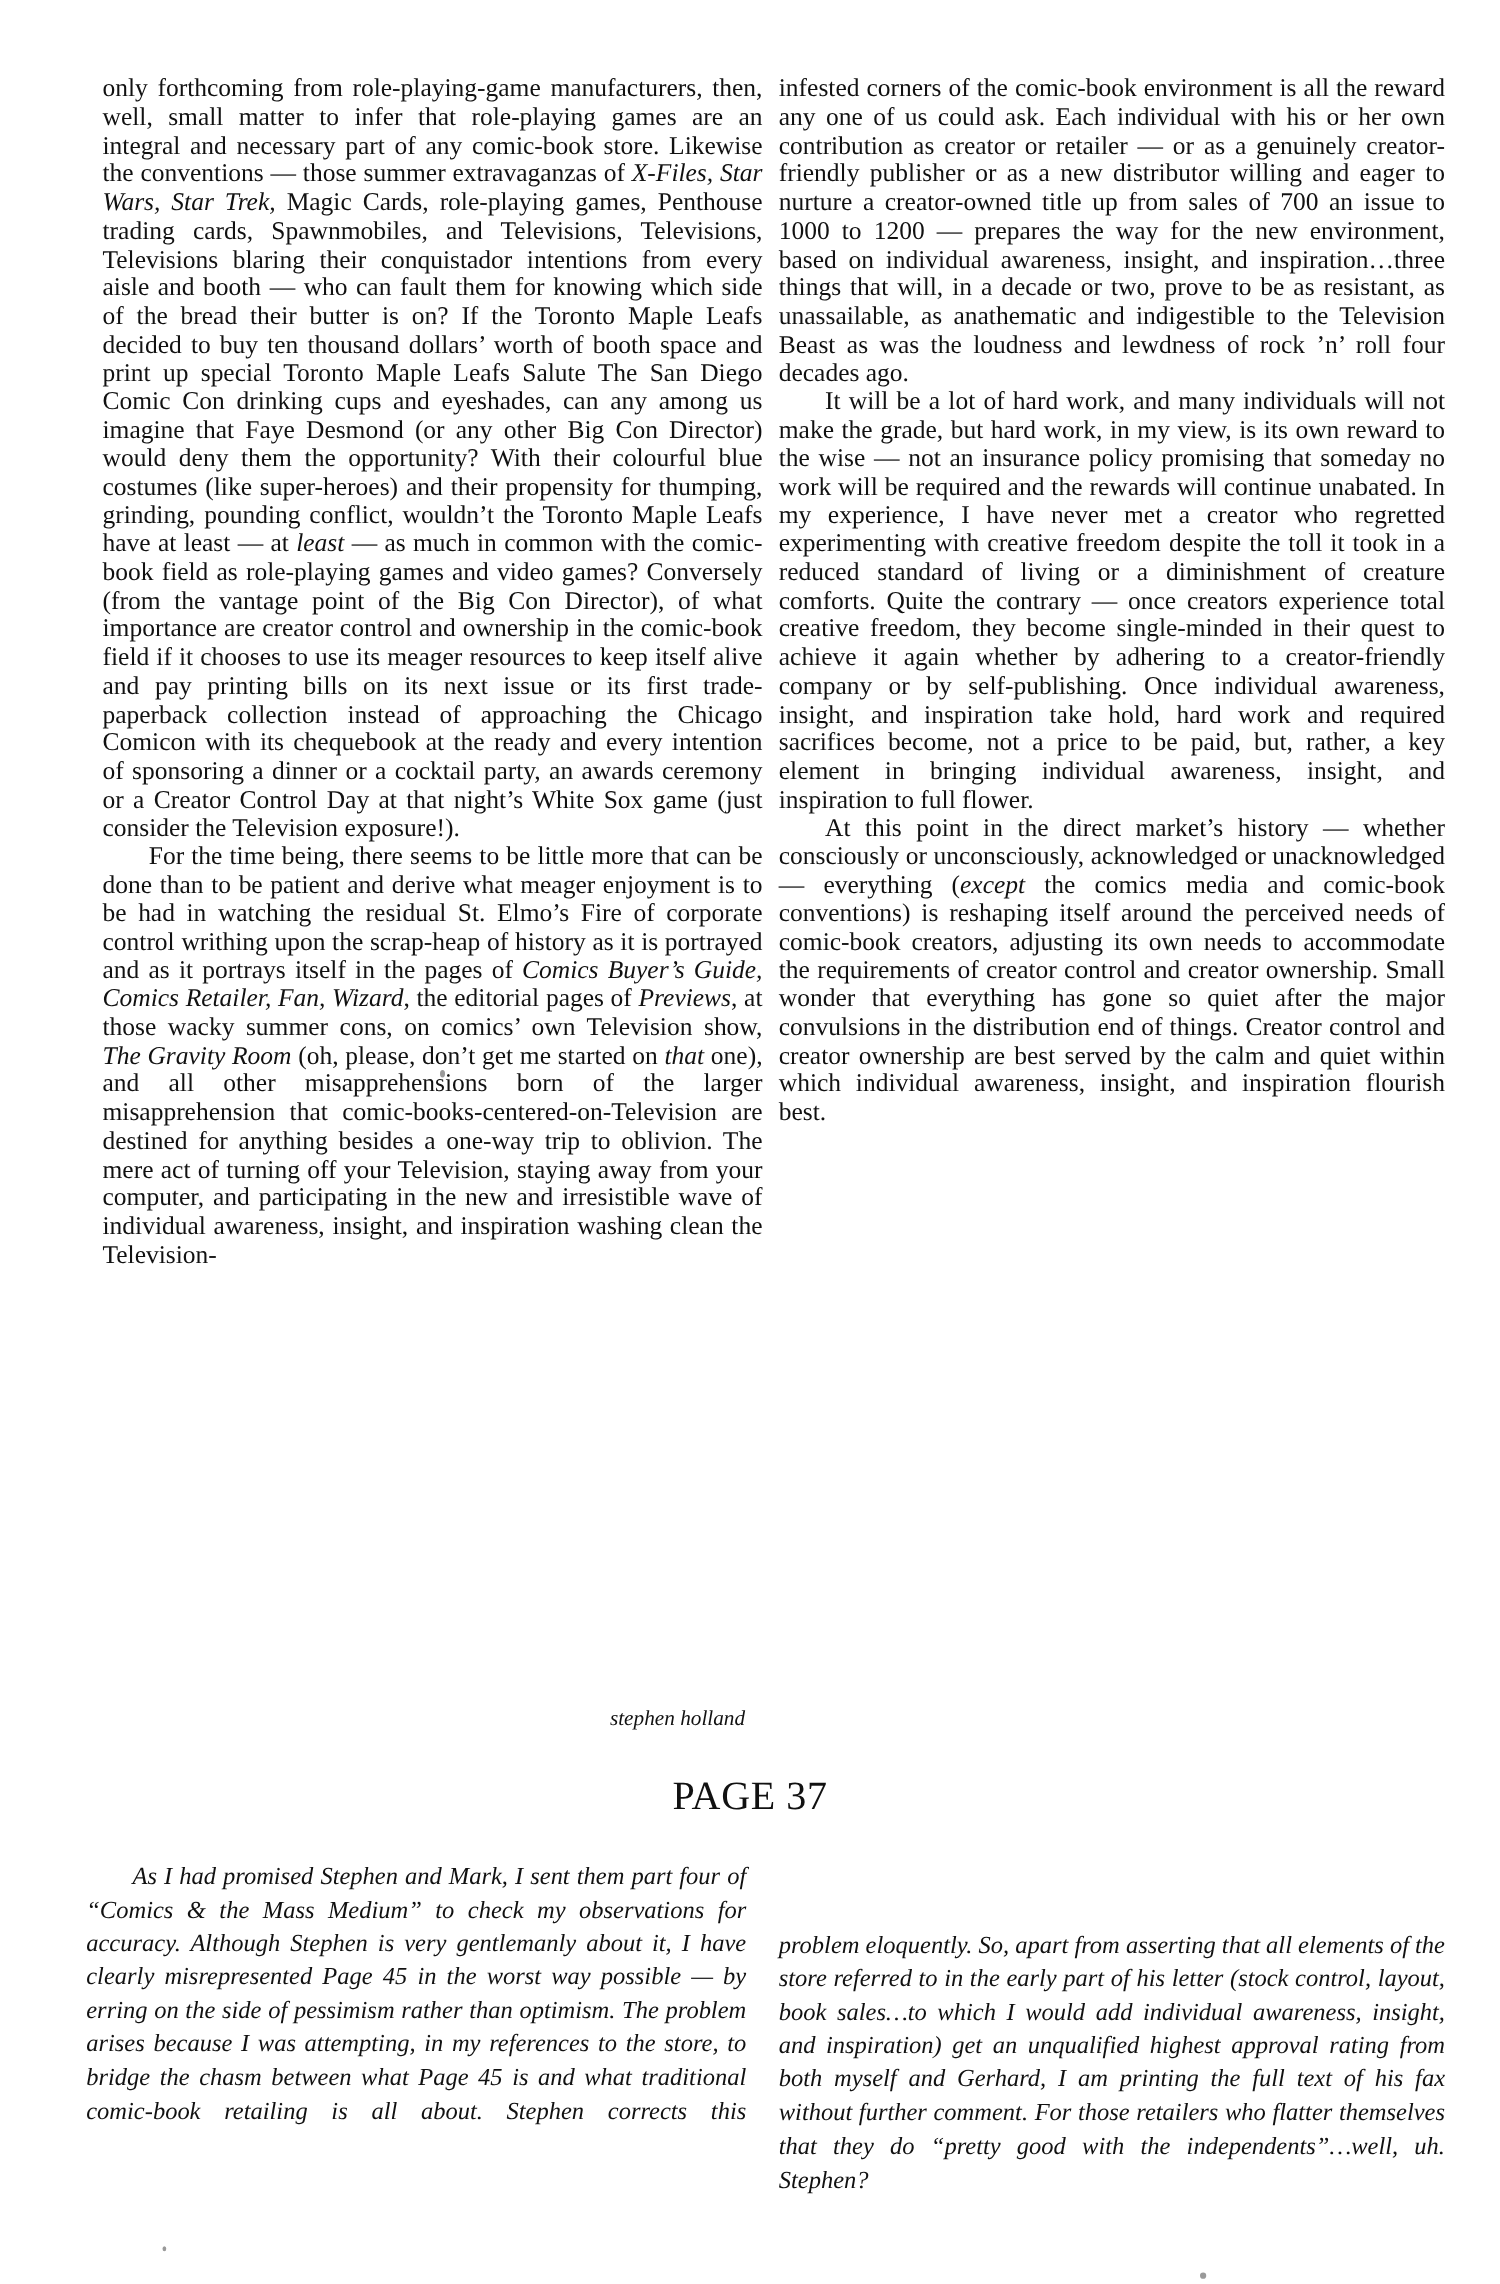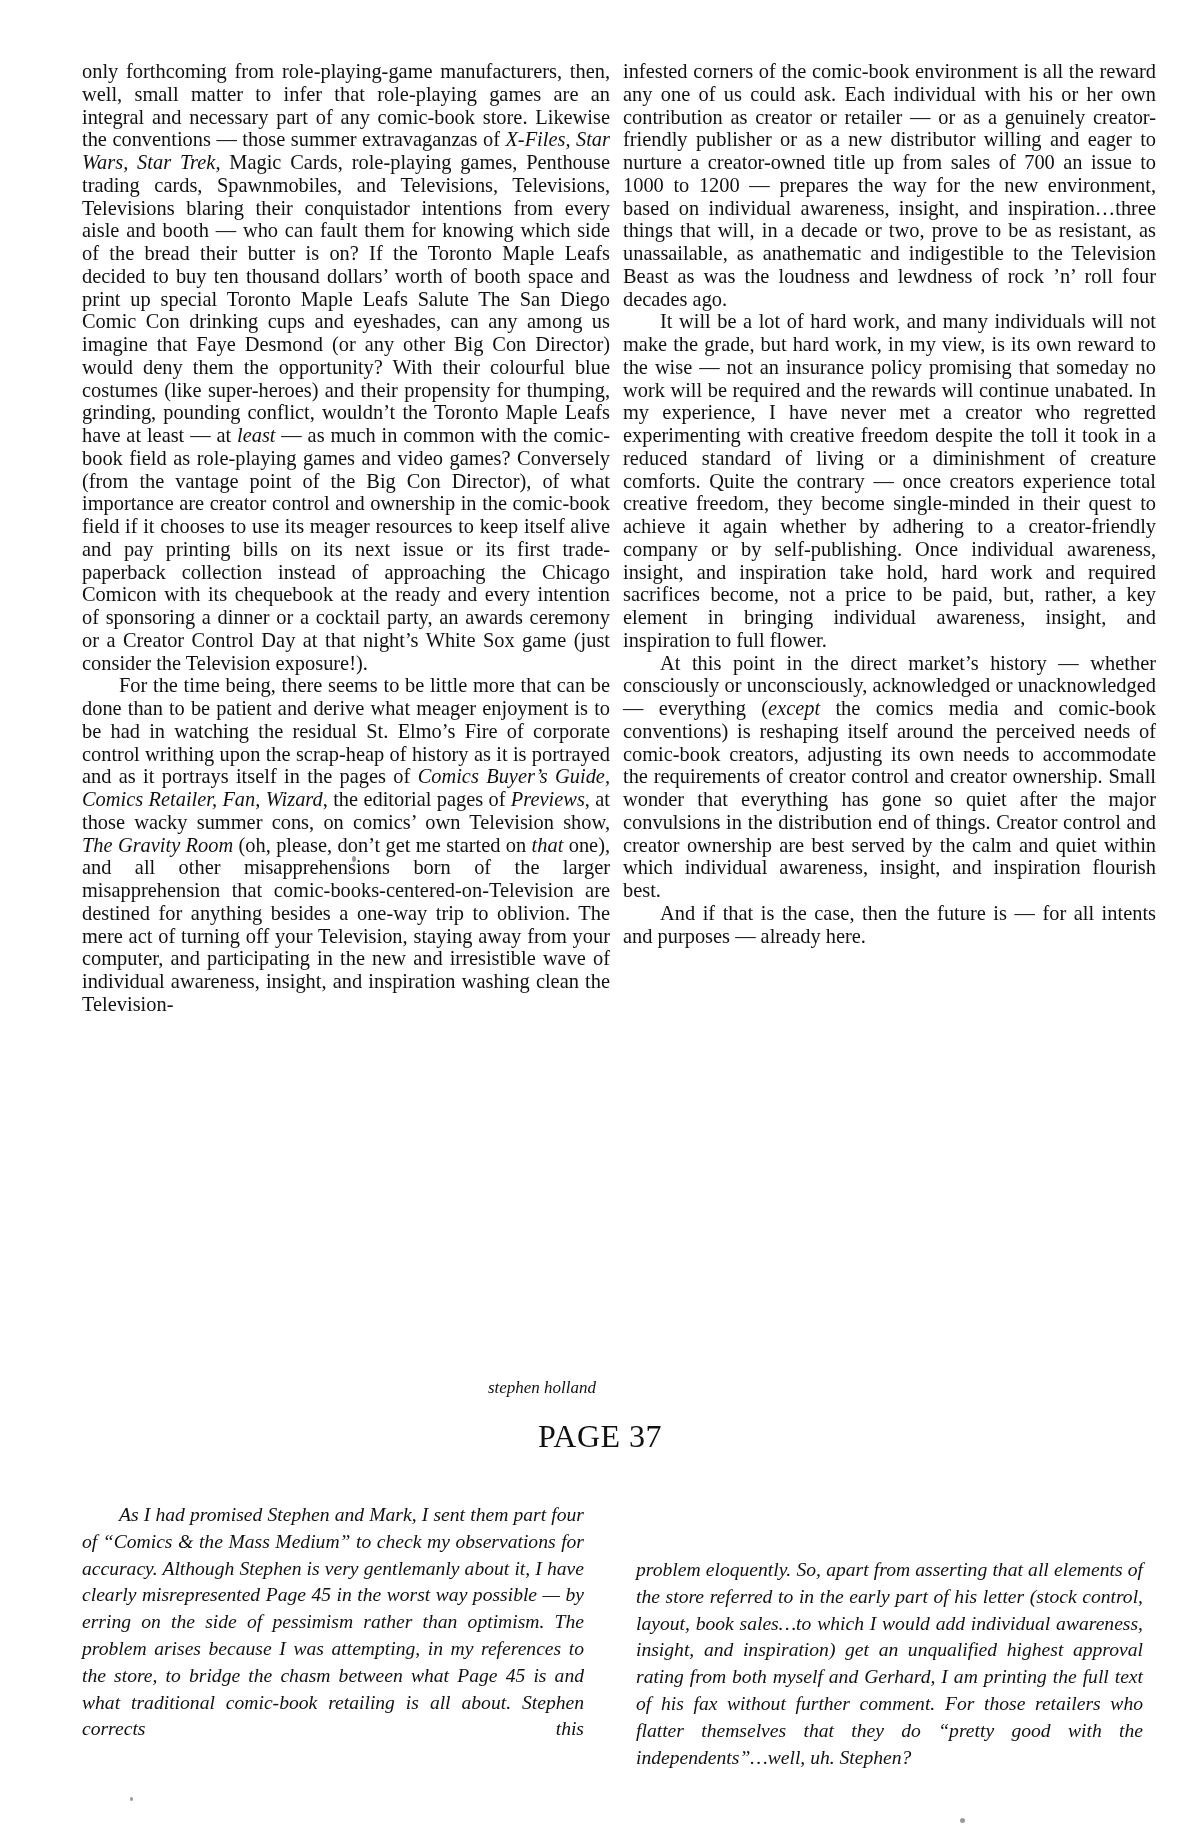--- a/index.html
+++ b/index.html
@@ -14,52 +14,51 @@
       line-height: 22.75px;
       text-align: justify;
     }
     .col p { margin: 0; }
     .col p.indent { text-indent: 37px; }
     #col-left { left: 82px; top: 60px; width: 528px; }
     #col-right { left: 623px; top: 60px; width: 533px; }
     em, i { font-style: italic; }
     #signature {
       position: absolute; top: 1365px; left: 0; width: 1084px;
-      text-align: center; font-style: italic; font-size: 17px; margin-top: 13px;
+      text-align: center; font-style: italic; font-size: 17px;
     }
     #section-title {
       position: absolute; top: 1418px; left: 0; width: 1200px;
       text-align: center; font-size: 32px; letter-spacing: 0.5px;
     }
     .intro-col {
       position: absolute;
       font-size: 19.6px;
       line-height: 26.8px;
       font-style: italic;
       text-align: justify;
     }
-    .intro-col p { margin: 13px; }
+    .intro-col p { margin: 0; }
     .intro-col p.indent { text-indent: 37px; }
     #intro-left { left: 69px; top: 1489px; width: 528px; text-align-last: justify; }
     #intro-right { left: 623px; top: 1544px; width: 533px; }
     .speck { position: absolute; border-radius: 50%; background: #9a9a9a; }
   </style>
 </head>
 <body>
 
 <div id="page">
   <div id="col-left" class="col">
       <p><span>only forthcoming from role-playing-game manufacturers, then, well, small matter to infer that role-playing games are an integral and necessary part of any comic-book store. Likewise the conventions — those summer extravaganzas of </span><em>X-Files, Star Wars, Star Trek,</em><span> Magic Cards, role-playing games, Penthouse trading cards, Spawnmobiles, and Televisions, Televisions, Televisions blaring their conquistador intentions from every aisle and booth — who can fault them for knowing which side of the bread their butter is on?  If the Toronto Maple Leafs decided to buy ten thousand dollars’ worth of booth space and print up special Toronto Maple Leafs Salute The San Diego Comic Con drinking cups and eyeshades, can any among us imagine that Faye Desmond (or any other Big Con Director) would deny them the opportunity? With their colourful blue costumes (like super-heroes) and their propensity for thumping, grinding, pounding conflict, wouldn’t the Toronto  Maple Leafs have at least — at </span><em>least</em><span> — as much in common with the comic-book field as role-playing games and video games? Conversely (from the vantage point of the Big Con Director), of what importance are creator control and ownership in the comic-book field if it chooses to use its meager resources to keep itself alive and pay printing bills on its next issue or its first trade-paperback collection instead of approaching the Chicago Comicon with its chequebook at the ready and every intention of sponsoring a dinner or a cocktail party, an awards ceremony or a Creator Control Day at that night’s White Sox game (just consider the Television exposure!).</span></p>
       <p class="indent"><span>For the time being, there seems to be little more that can be done than to be patient and derive what meager enjoyment is to be had in watching the residual St. Elmo’s Fire of corporate control writhing upon the scrap-heap of history as it is portrayed and as it portrays itself in the pages of </span><em>Comics Buyer’s Guide, Comics Retailer, Fan, Wizard</em><span>, the editorial pages of </span><em>Previews</em><span>, at those wacky summer cons, on comics’ own Television show, </span><em>The Gravity Room</em><span> (oh, please, don’t get me started on </span><em>that</em><span> one), and all other misapprehensions born of the larger misapprehension that comic-books-centered-on-Television are destined for anything besides a one-way trip to oblivion.  The mere act of turning off your Television, staying away from your computer, and participating in the new and irresistible wave of individual awareness, insight, and inspiration washing clean the Television-</span></p>
     </div>
   <div id="col-right" class="col">
       <p><span>infested corners of the comic-book environment is all the reward any one of us could ask.  Each individual with his or her own contribution as creator or retailer — or as a genuinely creator-friendly publisher or as a new distributor willing and eager to nurture a creator-owned title up from sales of 700 an issue to 1000 to 1200 — prepares the way for the new environment, based on individual awareness, insight, and inspiration…three things that will, in a decade or two, prove to be as resistant, as unassailable, as anathematic and indigestible to the Television Beast as was the loudness and lewdness of rock ’n’ roll four decades ago.</span></p>
       <p class="indent"><span>It will be a lot of hard work, and many individuals will not make the grade, but hard work, in my view, is its own reward to the wise — not an insurance policy promising that someday no work will be required and the rewards will continue unabated.  In my experience, I have never met a creator who regretted experimenting with creative freedom despite the toll it took in a reduced standard of living or a diminishment of creature comforts.  Quite the contrary — once creators experience total creative freedom, they become single-minded in their quest to achieve it again whether by adhering to a creator-friendly company or by self-publishing.  Once individual awareness, insight, and inspiration take hold, hard work and required sacrifices become, not a price to be paid, but, rather, a key element in bringing individual awareness, insight, and inspiration to full flower.</span></p>
       <p class="indent"><span>At this point in the direct market’s history — whether consciously or unconsciously, acknowledged or unacknowledged — everything (</span><em>except</em><span> the comics media and comic-book conventions) is reshaping itself around the perceived needs of comic-book creators, adjusting its own needs to accommodate the requirements of creator control and creator ownership.  Small wonder that everything has gone so quiet after the major convulsions in the distribution end of things.  Creator control and creator ownership are best served by the calm and quiet within which individual awareness, insight, and inspiration flourish best.</span></p>
-      <p class="indent"><span>And if that is the case, then the future is — for all intents and purposes — already here.</span></p>
     </div>
 
   <div id="signature">stephen holland</div>
 
   <div id="section-title">PAGE 37</div>
 
   <div id="intro-left" class="intro-col">
     <p class="indent">As I had promised Stephen and Mark, I sent them part four of “Comics &amp; the Mass Medium” to check my observations for accuracy. Although Stephen is very gentlemanly about it, I have clearly misrepresented Page 45 in the worst way possible — by erring on the side of pessimism rather than optimism. The problem arises because I was attempting, in my references to the store, to bridge the chasm between what Page 45 is and what traditional comic-book retailing is all about. Stephen corrects this</p>
   </div>
   <div id="intro-right" class="intro-col">

